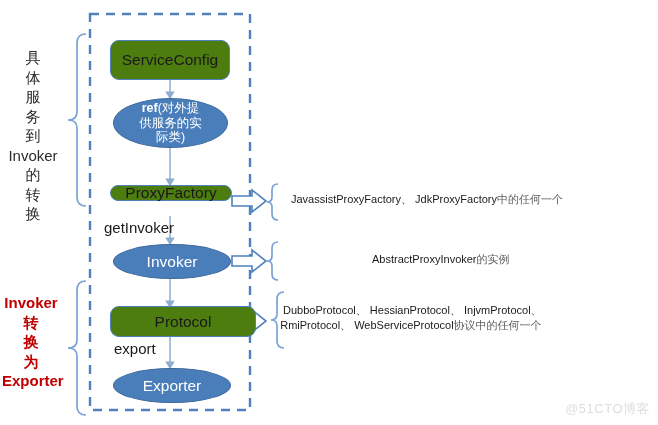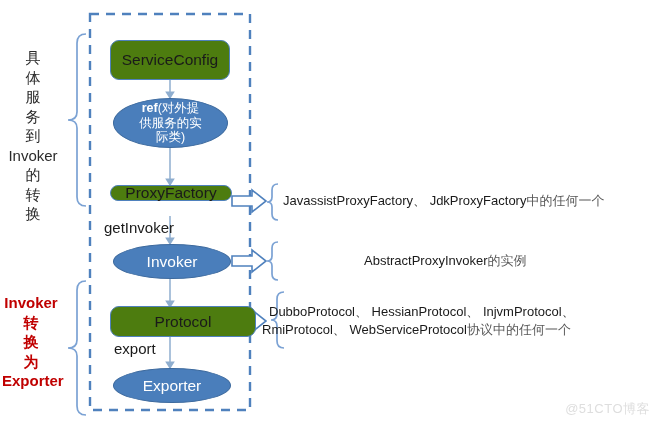--- a/index.html
+++ b/index.html
@@ -55,24 +55,25 @@
     line-height:1.30;
     color:#2b2b2b;
   }
   .vlabel span{display:block;}
   .vlabel.red{color:#c00000;font-weight:bold;}
   .vlabel.red span.cn{font-weight:bold;}
 
   
   .annot{
     position:absolute;
-    font-size:13px;
+    font-size:11px;
     color:#1a1a1a;
     line-height:1.38;
     white-space:nowrap;
+    margin-left:8px;
   }
   .annot .cn{color:#595959;}
 
   
   .watermark{
     position:absolute;
     right:8px;bottom:7px;
     font-size:13px;
     color:#dedede;
     letter-spacing:.5px;
@@ -174,21 +175,21 @@
   </div>
 
   <div class="annot" style="left:283px;top:192px;">
     <span>JavassistProxyFactory、 JdkProxyFactory</span><span class="cn">中的任何一个</span>
   </div>
 
   <div class="annot" style="left:364px;top:252px;">
     <span>AbstractProxyInvoker</span><span class="cn">的实例</span>
   </div>
 
-  <div class="annot" style="left:269px;top:303px;">
+  <div class="annot" style="left:275px;top:303px;text-align:right;">
     <div>
       <span>DubboProtocol、 HessianProtocol、 InjvmProtocol、</span>
     </div>
     <div style="margin-left:-7px;">
       <span>RmiProtocol、 WebServiceProtocol</span><span class="cn">协议中的任何一个</span>
     </div>
   </div>
 
   <div class="watermark">@51CTO博客</div>
 

